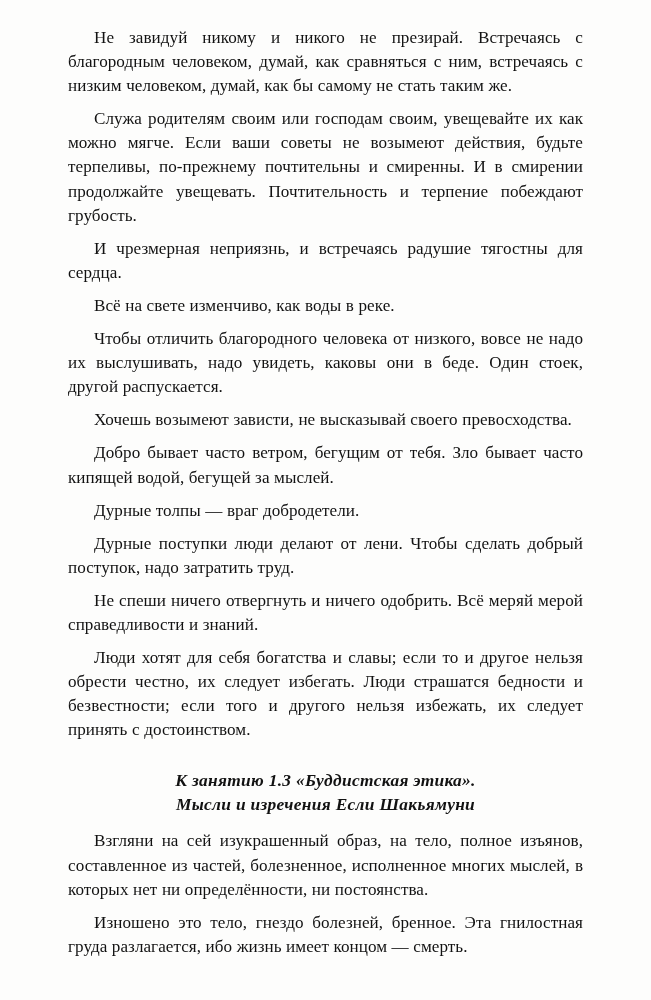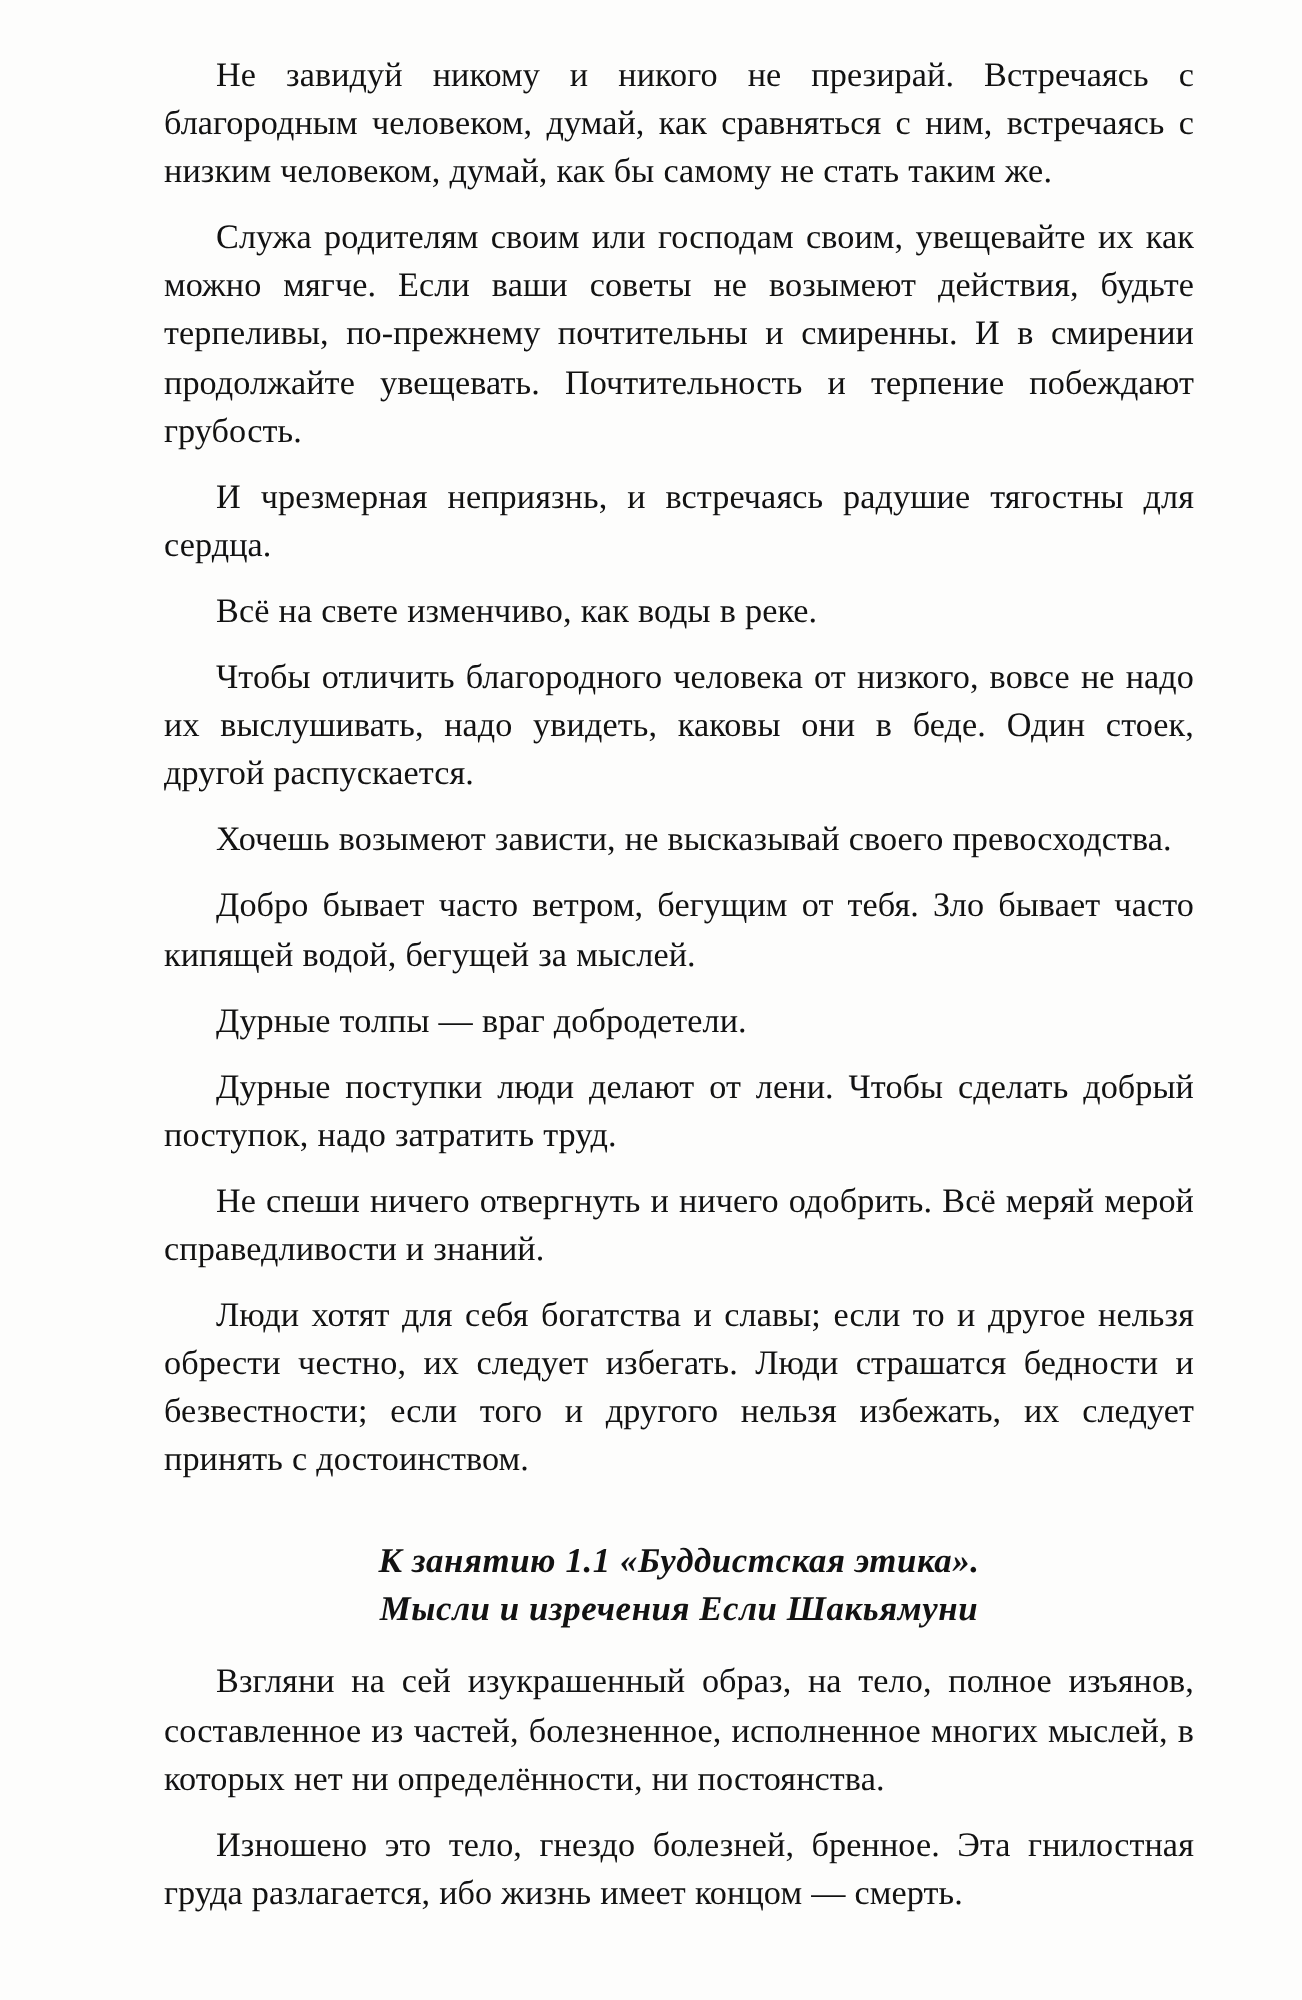--- a/index.html
+++ b/index.html
@@ -23,21 +23,20 @@
     width: 651px;
     height: 1000px;
     background: #fdfdfc;
   }
 
   .text-column {
     position: absolute;
     left: 68px;
     top: 26px;
     width: 515px;
-    margin-left: 14px;
   }
 
   p.body-par {
     margin: 0 0 9px 0;
     font-size: 17.1px;
     line-height: 24.1px;
     text-align: justify;
     text-indent: 26px;
     letter-spacing: 0.05px;
     word-spacing: 0.2px;
@@ -99,21 +98,21 @@
     <p class="body-par">Всё на свете изменчиво, как воды в реке.</p>
     <p class="body-par">Чтобы отличить благородного человека от низкого, вовсе не надо их выслушивать, надо увидеть, каковы они в беде. Один стоек, другой распускается.</p>
     <p class="body-par">Хочешь возымеют зависти, не высказывай своего превосходства.</p>
     <p class="body-par">Добро бывает часто ветром, бегущим от тебя. Зло бывает часто кипящей водой, бегущей за мыслей.</p>
     <p class="body-par">Дурные толпы — враг добродетели.</p>
     <p class="body-par">Дурные поступки люди делают от лени. Чтобы сделать добрый поступок, надо затратить труд.</p>
     <p class="body-par">Не спеши ничего отвергнуть и ничего одобрить. Всё меряй мерой справедливости и знаний.</p>
     <p class="body-par">Люди хотят для себя богатства и славы; если то и другое нельзя обрести честно, их следует избегать. Люди страшатся бедности и безвестности; если того и другого нельзя избежать, их следует принять с достоинством.</p>
 
     <div class="section-heading">
-      <span class="hl">К занятию 1.1 «Буддистская этика».</span>
+      <span class="hl">К занятию 1.3 «Буддистская этика».</span>
       <span class="hl">Мысли и изречения Если Шакьямуни</span>
     </div>
 
     <p class="body-par">Взгляни на сей изукрашенный образ, на тело, полное изъянов, составленное из частей, болезненное, исполненное многих мыслей, в которых нет ни определённости, ни постоянства.</p>
     <p class="body-par">Изношено это тело, гнездо болезней, бренное. Эта гнилостная груда разлагается, ибо жизнь имеет концом — смерть.</p>
 
   </div>
 
 
 </div>

